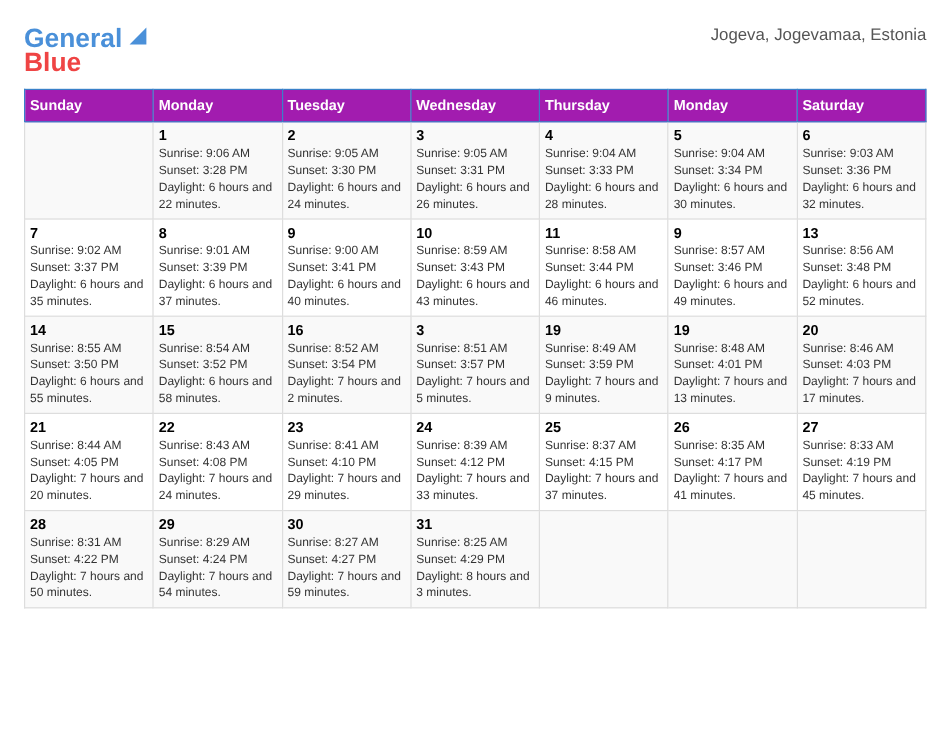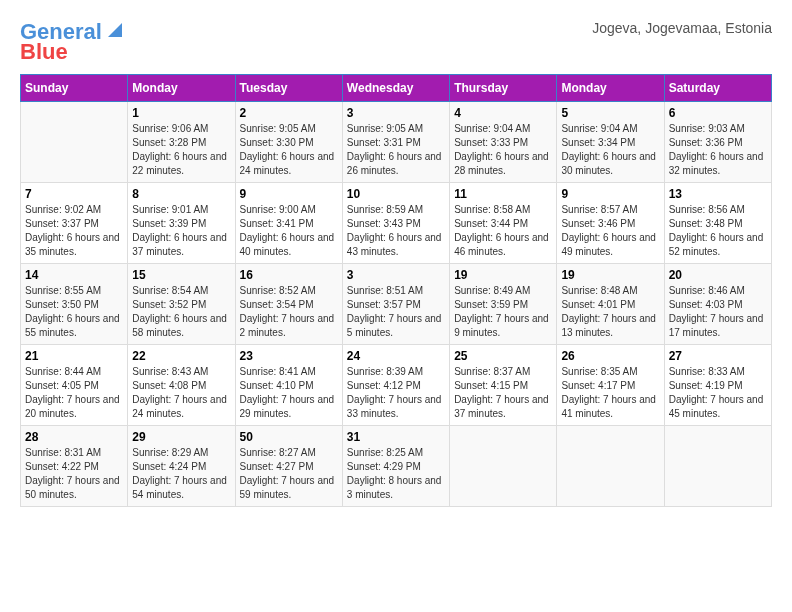--- a/index.html
+++ b/index.html
@@ -178,21 +178,21 @@
         <td><span class="day-num">26</span>
         <span class="day-detail">Sunrise: 8:35 AM<br>Sunset: 4:17 PM<br>Daylight: 7 hours and 41 minutes.</span></td>
         <td><span class="day-num">27</span>
         <span class="day-detail">Sunrise: 8:33 AM<br>Sunset: 4:19 PM<br>Daylight: 7 hours and 45 minutes.</span></td>
       </tr>
       <tr>
         <td><span class="day-num">28</span>
         <span class="day-detail">Sunrise: 8:31 AM<br>Sunset: 4:22 PM<br>Daylight: 7 hours and 50 minutes.</span></td>
         <td><span class="day-num">29</span>
         <span class="day-detail">Sunrise: 8:29 AM<br>Sunset: 4:24 PM<br>Daylight: 7 hours and 54 minutes.</span></td>
-        <td><span class="day-num">50</span>
+        <td><span class="day-num">30</span>
         <span class="day-detail">Sunrise: 8:27 AM<br>Sunset: 4:27 PM<br>Daylight: 7 hours and 59 minutes.</span></td>
         <td><span class="day-num">31</span>
         <span class="day-detail">Sunrise: 8:25 AM<br>Sunset: 4:29 PM<br>Daylight: 8 hours and 3 minutes.</span></td>
         <td class="empty-cell"></td>
         <td class="empty-cell"></td>
         <td class="empty-cell"></td>
       </tr>
     </tbody>
 </table>
 

